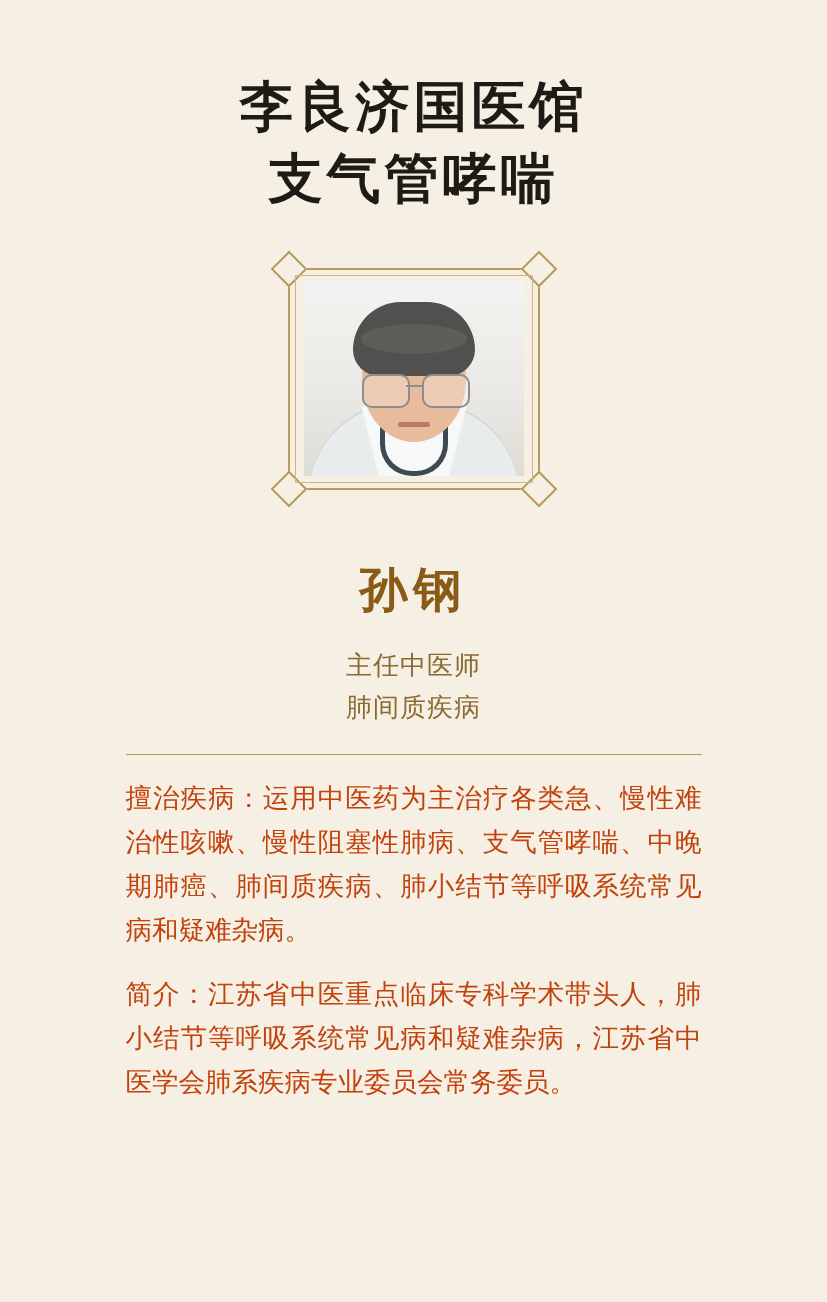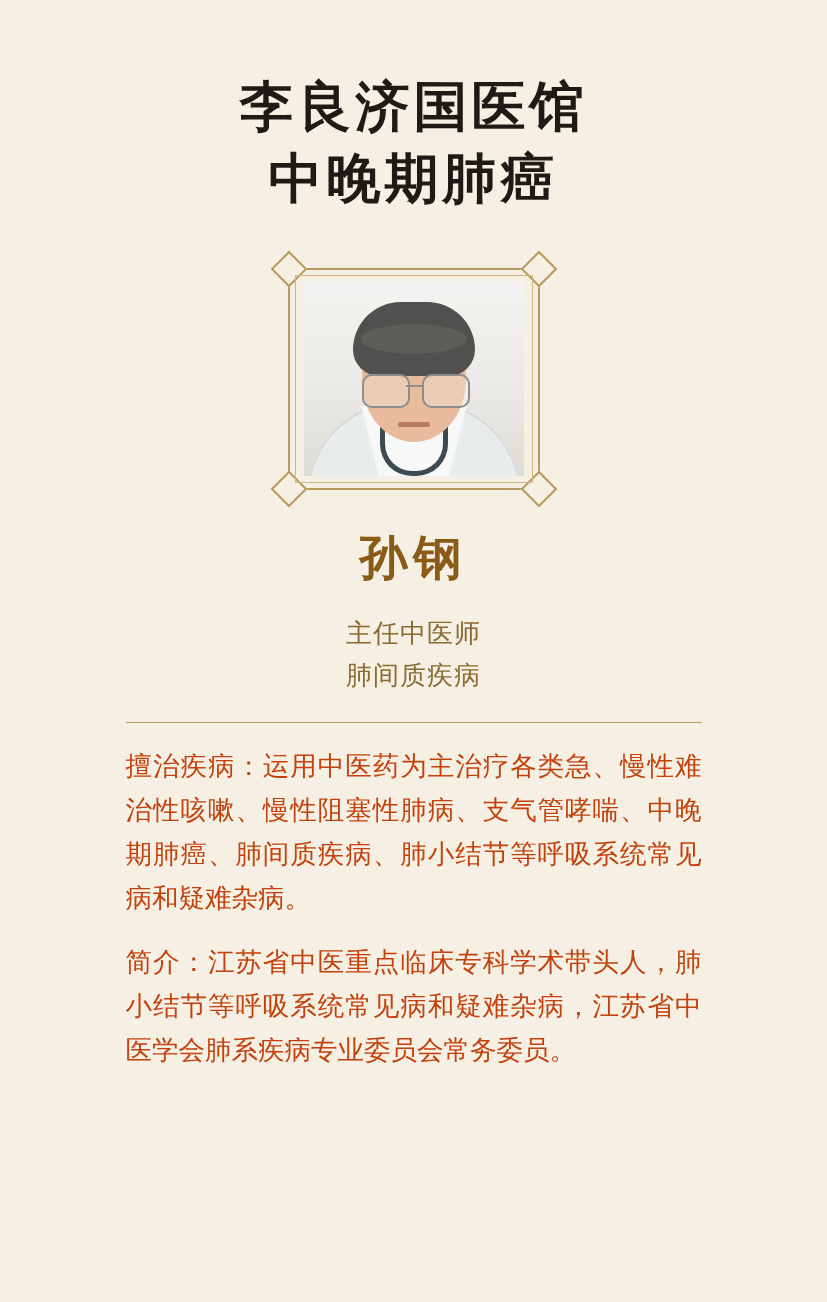--- a/index.html
+++ b/index.html
@@ -200,21 +200,21 @@
     bottom: 0;
     left: 50%;
     margin-left: -34px;
     width: 58px;
     height: 46px;
     border: 5px solid #3c4a52;
     border-top: none;
     border-radius: 0 0 32px 32px;
   }
   .name {
-    margin-top: 36px;
+    margin-top: 68px;
     font-family: "Liberation Serif", "DejaVu Serif", serif;
     font-size: 48px;
     font-weight: bold;
     color: #8a5a17;
     letter-spacing: 6px;
   }
   .titles {
     margin-top: 22px;
     color: #8a6a30;
     font-size: 26px;
@@ -240,21 +240,21 @@
   }
   .body-text p:last-child { margin-bottom: 0; }
 </style>
 </head>
 <body>
 
 <div class="page">
 
   <div class="title-block">
     <div class="title-line">李良济国医馆</div>
-    <div class="title-line">中晚期肺癌</div>
+    <div class="title-line">支气管哮喘</div>
   </div>
 
   <div class="portrait-wrap">
     <div class="frame-outer">
       <span class="c3"></span>
       <span class="c4"></span>
     </div>
     <div class="frame-inner"></div>
     <div class="photo">
       <span class="ph-bg"></span>

